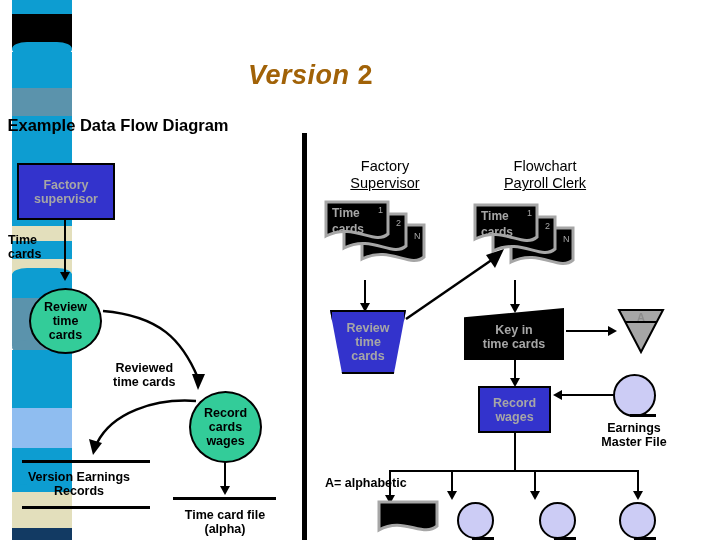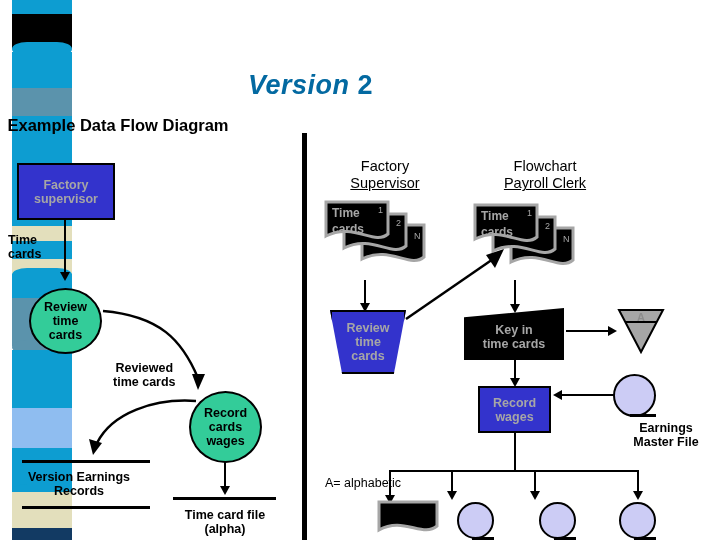--- a/index.html
+++ b/index.html
@@ -44,25 +44,25 @@
     left: 0;
     width: 60px;
     height: 14px;
     border-radius: 50% / 100%;
   }
 
   
   #version-title {
     position: absolute;
     left: 248px;
-    top: 70px;
+    top: 60px;
     font-size: 27px;
     font-weight: bold;
     font-style: italic;
-    color: #0369a1;
+    color: #a16207;
     letter-spacing: 0.5px;
     white-space: nowrap;
   }
   #version-title .upright { font-style: normal; }
 
   #dfd-title {
     position: absolute;
     left: -12px;
     top: 116px;
     width: 260px;
@@ -229,21 +229,21 @@
     font-size: 12.5px;
     font-weight: bold;
     color: #000000;
     text-align: center;
     line-height: 1.15;
     white-space: nowrap;
   }
   .legend {
     position: absolute;
     font-size: 12.5px;
-    font-weight: normal;
+    font-weight: bold;
     color: #000000;
     white-space: nowrap;
     text-align: center;
   }
   svg { display: block; overflow: visible; }
 </style>
 </head>
 <body>
 
 <div id="slide">
@@ -419,21 +419,21 @@
       <span>Record</span><br>
       <span>wages</span>
     </div>
   </div>
 
   <div class="hline" style="left:562px;top:394px;width:52px;"></div>
   <div class="arrow-left" style="left:553px;top:390px;"></div>
 
   <div class="tape-circle" style="left:613px;top:374px;width:43px;height:43px;"></div>
   <div class="tape-tail" style="left:630px;top:414px;width:26px;"></div>
-  <div class="caption" style="left:611px;top:421px;width:110px;">
+  <div class="caption" style="left:579px;top:421px;width:110px;">
     <span>Earnings</span><br>
     <span>Master File</span>
   </div>
 
   <div class="vline" style="left:514px;top:433px;height:38px;"></div>
   <div class="hline" style="left:389px;top:470px;width:248px;"></div>
 
   <div class="vline" style="left:389px;top:470px;height:30px;"></div>
   <div class="arrow-down" style="left:385px;top:495px;"></div>
 

